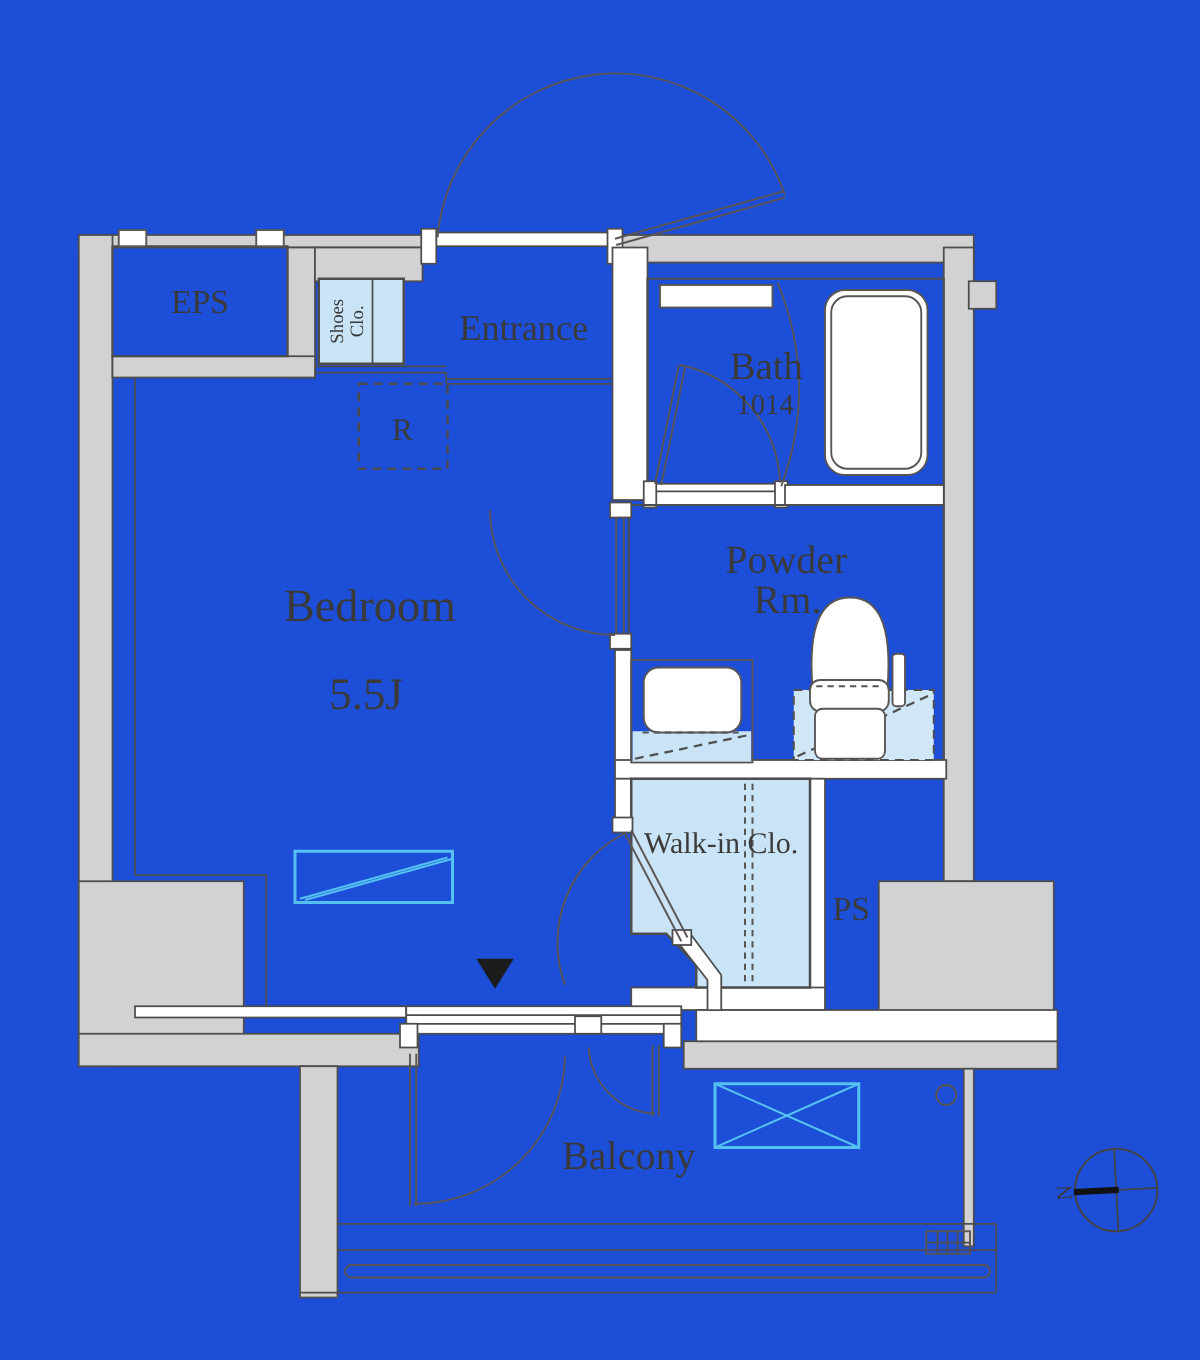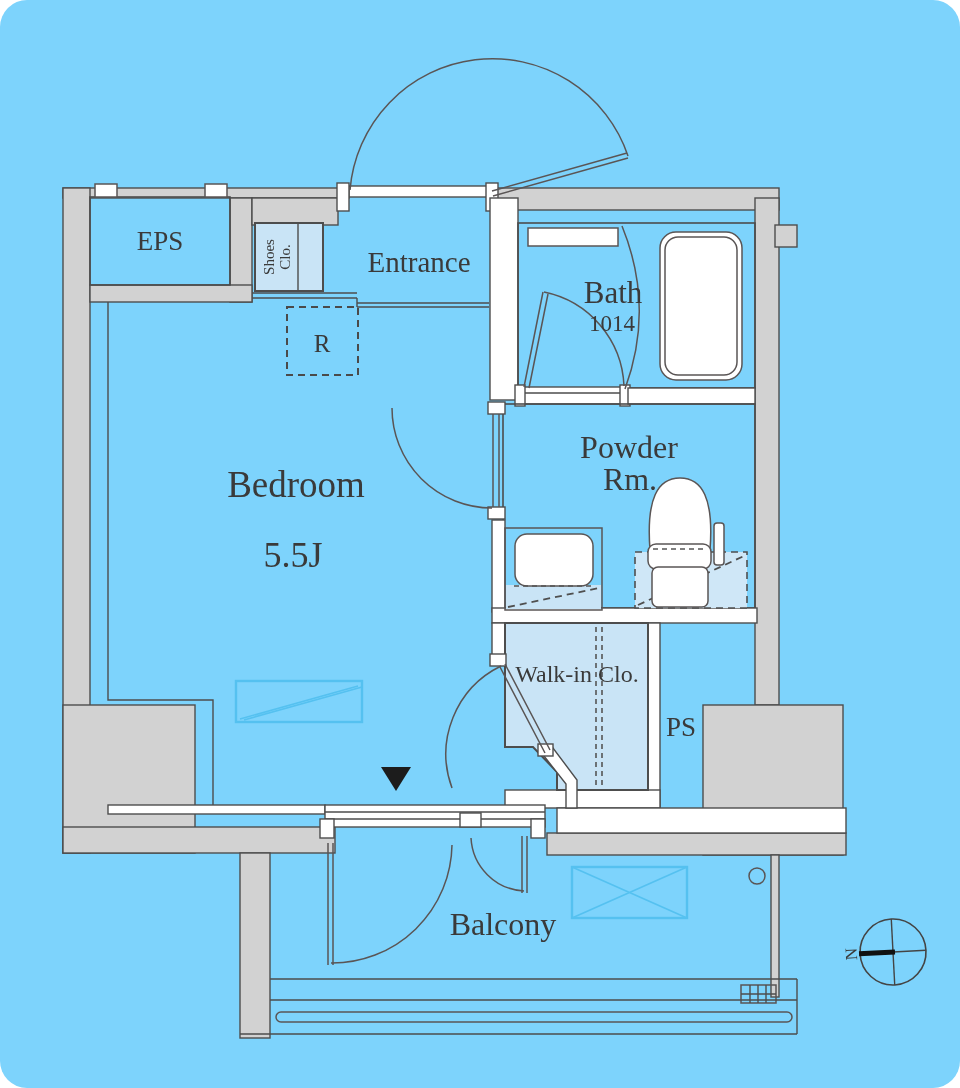--- a/index.html
+++ b/index.html
@@ -1,16 +1,16 @@
 <!DOCTYPE html>
 <html><head>
 <meta charset="utf-8">
 <style>
   html,body{margin:0;padding:0;background:#ffffff;}
-  #stage{position:relative;width:960px;height:1088px;background:#7dd3fc;overflow:hidden;border-radius:27px;}
+  #stage{position:relative;width:960px;height:1088px;background:#1d4ed8;overflow:hidden;}
   svg{position:absolute;left:0;top:0;}
   .wall  {fill:#d2d2d2;stroke:#4d4d4d;stroke-width:1.4;}
   .wwall {fill:#ffffff;stroke:#4d4d4d;stroke-width:1.4;}
   .room  {fill:none;stroke:#4d4d4d;stroke-width:1.6;}
   .fix   {fill:#ffffff;stroke:#5a5555;stroke-width:1.5;}
   .fixn  {fill:none;stroke:#5a5555;stroke-width:1.5;}
   .thin  {fill:none;stroke:#4d4d4d;stroke-width:1.4;}
   .blue  {fill:#c9e4f6;stroke:#4d4d4d;stroke-width:2;}
   .dashblue {fill:#cfe7f7;stroke:#4f4f4f;stroke-width:1.6;stroke-dasharray:7 5;}
   .dline {fill:none;stroke:#4f4f4f;stroke-width:1.8;stroke-dasharray:7 5;}

